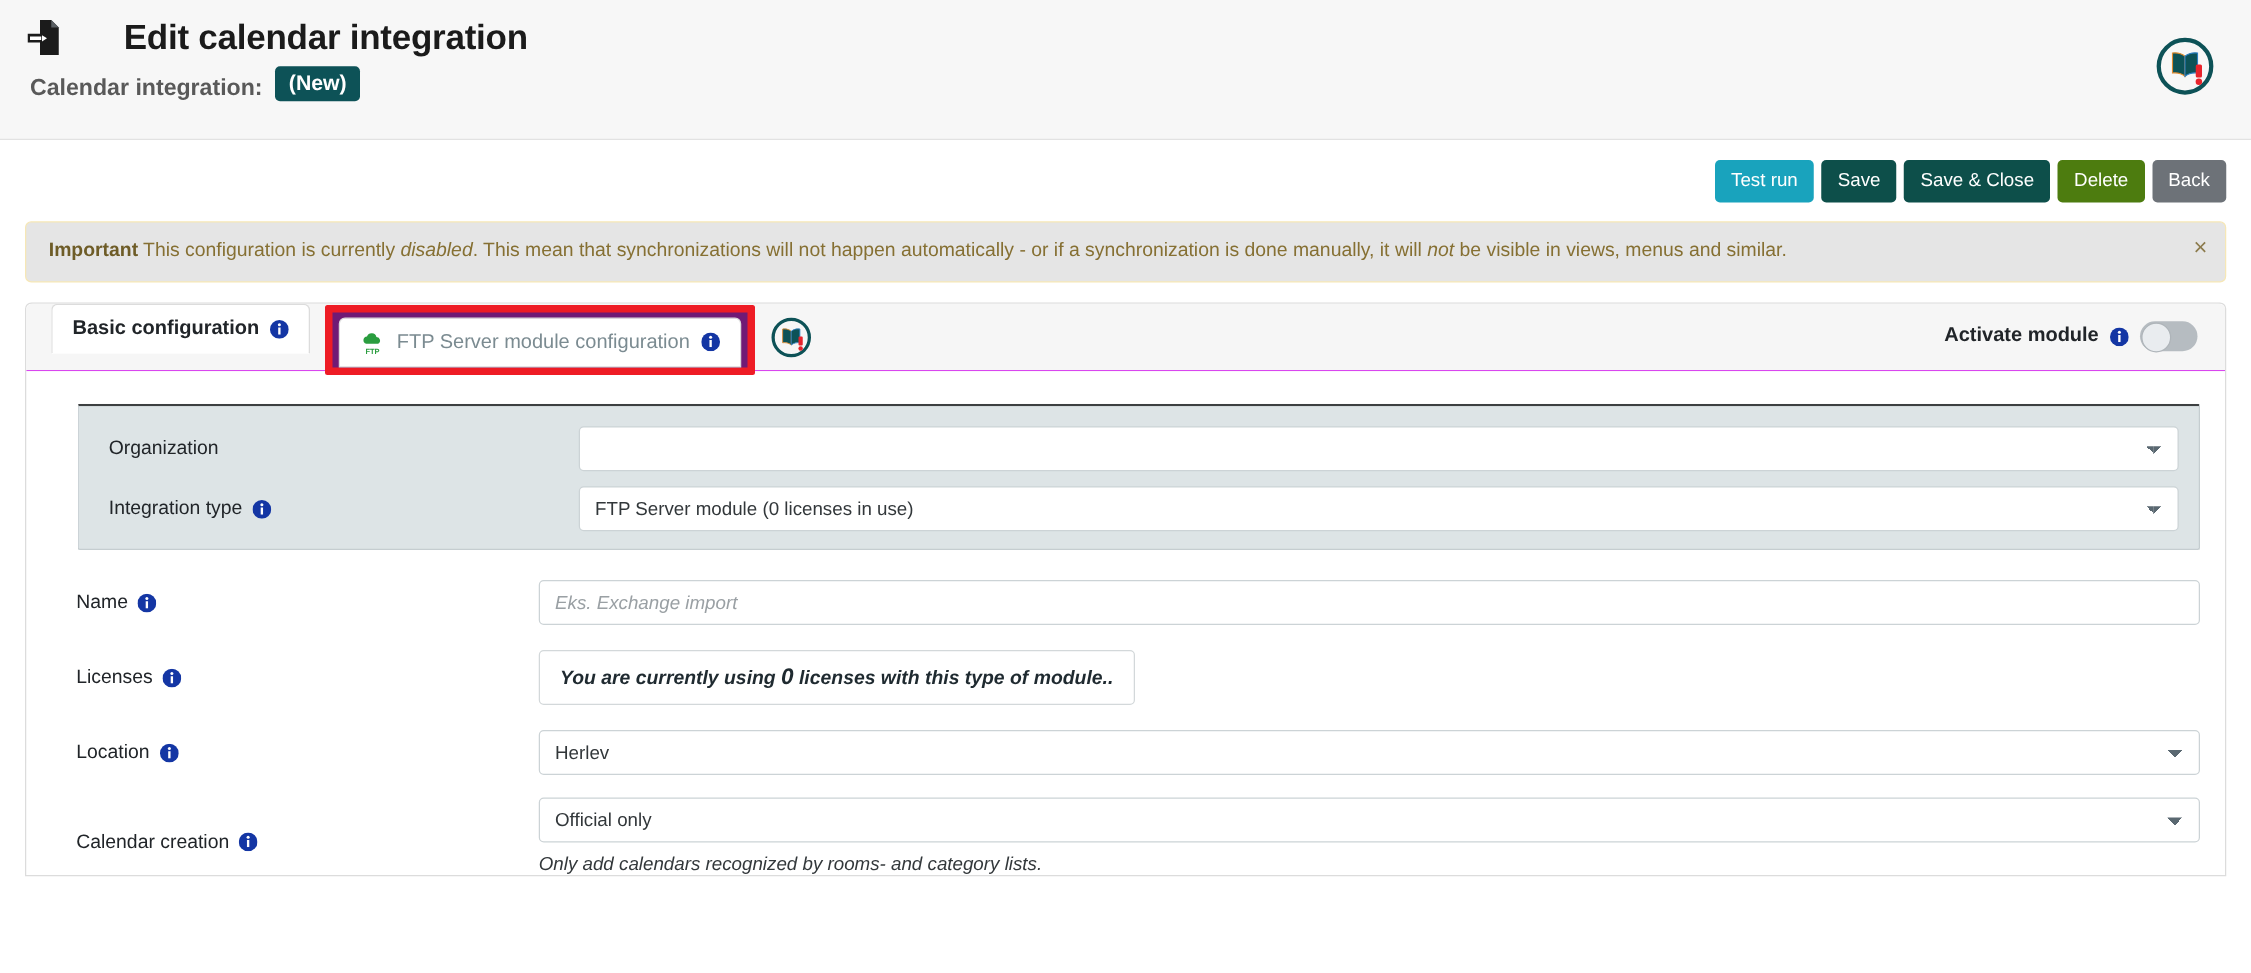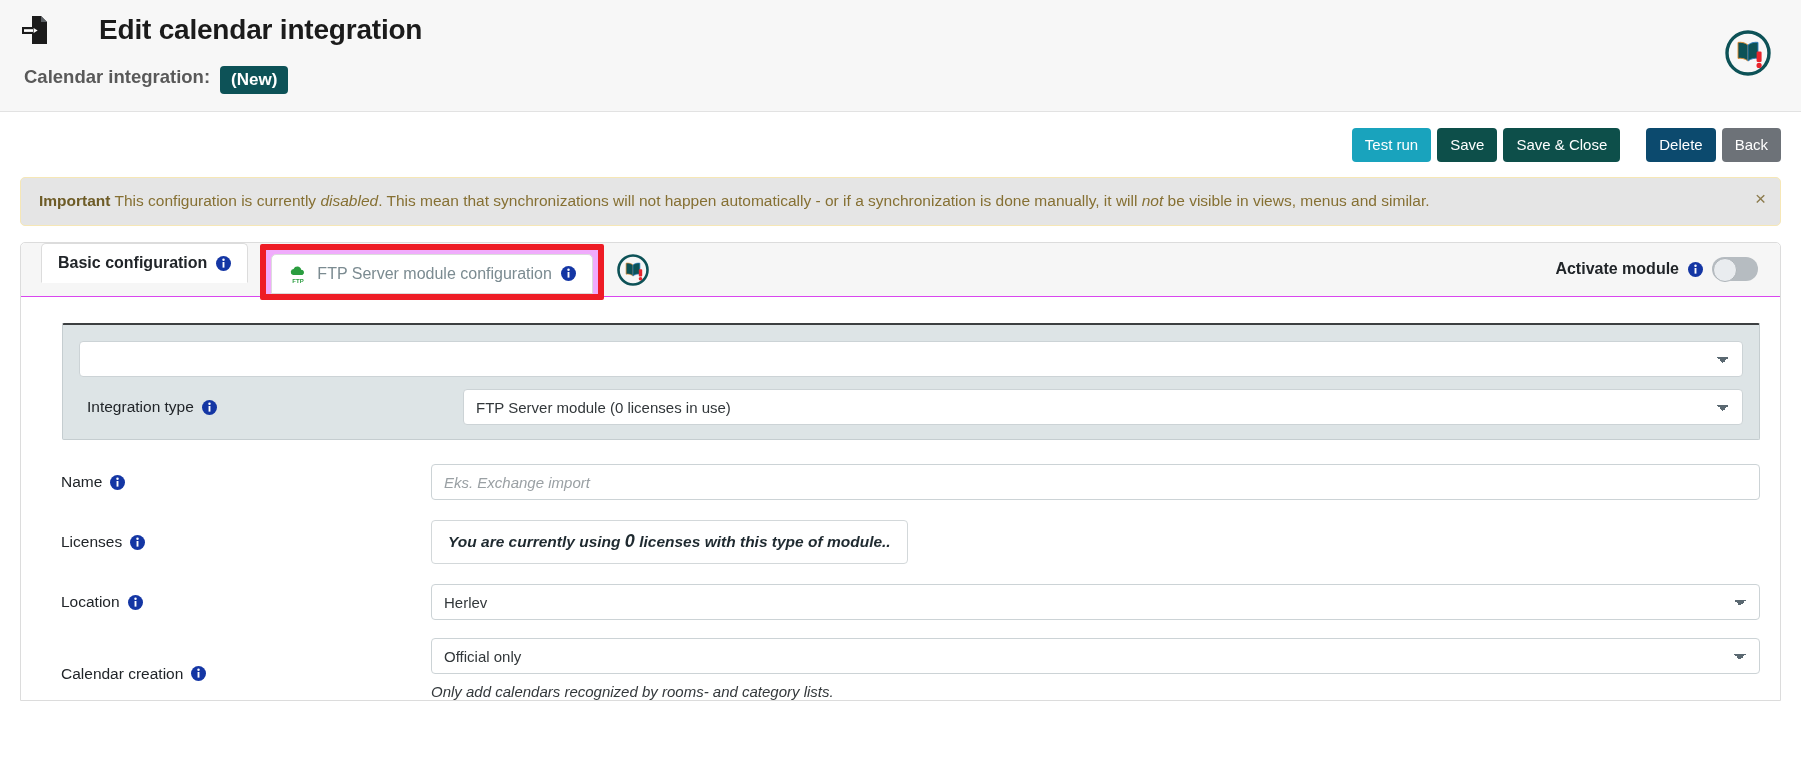--- a/index.html
+++ b/index.html
@@ -18,22 +18,22 @@
     border-bottom: 1px solid #e2e2e2;
     padding: 14px 0 0 22px;
   }
   .title-row { display: flex; align-items: center; gap: 11px; }
   .doc-import-icon { width: 26px; height: 30px; flex: none; display:block; }
   .page-title {
     font-size: 28px; font-weight: bold; color: #1b1b1b;
     letter-spacing: -0.2px; line-height: 32px; margin-left: 40px;
   }
   .subtitle-row {
-    display: flex; align-items: flex-start; gap: 10px;
-    margin-top: 20px; margin-left: 2px;
+    display: flex; align-items: flex-end; gap: 10px;
+    margin-top: 7px; margin-left: 2px;
   }
   .subtitle-label { font-size: 18.5px; font-weight: bold; color: #595959; }
   .badge-new {
     background: #0d5257; color: #ffffff;
     font-size: 17px; font-weight: bold;
     padding: 5px 11px 6px; border-radius: 4px;
     line-height: 1;
   }
   .brand-logo { position: absolute; right: 28px; top: 28px; width: 50px; height: 50px; }
 
@@ -44,21 +44,21 @@
   }
   .btn {
     border: none; border-radius: 4px; cursor: pointer;
     color: #ffffff; font-size: 15px; font-weight: normal;
     font-family: "Liberation Sans", sans-serif;
     padding: 8px 13px; line-height: 18px; height: 34px;
   }
   .btn-testrun { background: #19a3bd; }
   .btn-save    { background: #0d4f4a; }
   .btn-saveclose { background: #0d4f4a; }
-  .btn-delete  { background: #0c4a6e; margin-left: 20px; }
+  .btn-delete  { background: #4d7c0f; }
   .btn-back    { background: #6d7278; }
 
   
   .alert {
     position: relative;
     margin: 15px 20px 0 20px;
     background: #e5e5e5;
     border: 1px solid #f6e7b6;
     border-radius: 5px;
     padding: 13px 44px 14px 18px;
@@ -102,21 +102,21 @@
     font-size: 16px;
   }
   .tab-basic { font-weight: bold; color: #212529; margin-left: 6px; }
   .tab-ftp   { color: #7b8b91; }
   .tab-highlight {
     position: relative;
     border: 6px solid #ee1c25;
     border-radius: 2px;
     padding: 4px 5px 0 5px;
     margin-left: 12px;
-    background: #f0abfc;
+    background: #701a75;
     align-self: center;
     margin-top: 4px;
   }
   .tab-highlight .tab { margin-bottom: 0; border-bottom-color:#dcdcdc; }
   .tab-logo-btn {
     margin-left: 12px; align-self: center;
     width: 34px; height: 34px; cursor: pointer;
     background: none; border: none; padding: 0;
   }
   .activate-wrap {
@@ -296,20 +296,23 @@
       </svg>
       <button class="toggle"></button>
     </div>
   </div>
 
   <div class="form-area">
 
     <div class="fieldset">
 
       <div class="row">
+        <div class="row-label">
+          <span>Organization</span>
+        </div>
         <div class="field">
           <select class="ctl">
             <option></option>
           </select>
         </div>
       </div>
 
       <div class="row">
         <div class="row-label">
           <span>Integration type</span>

